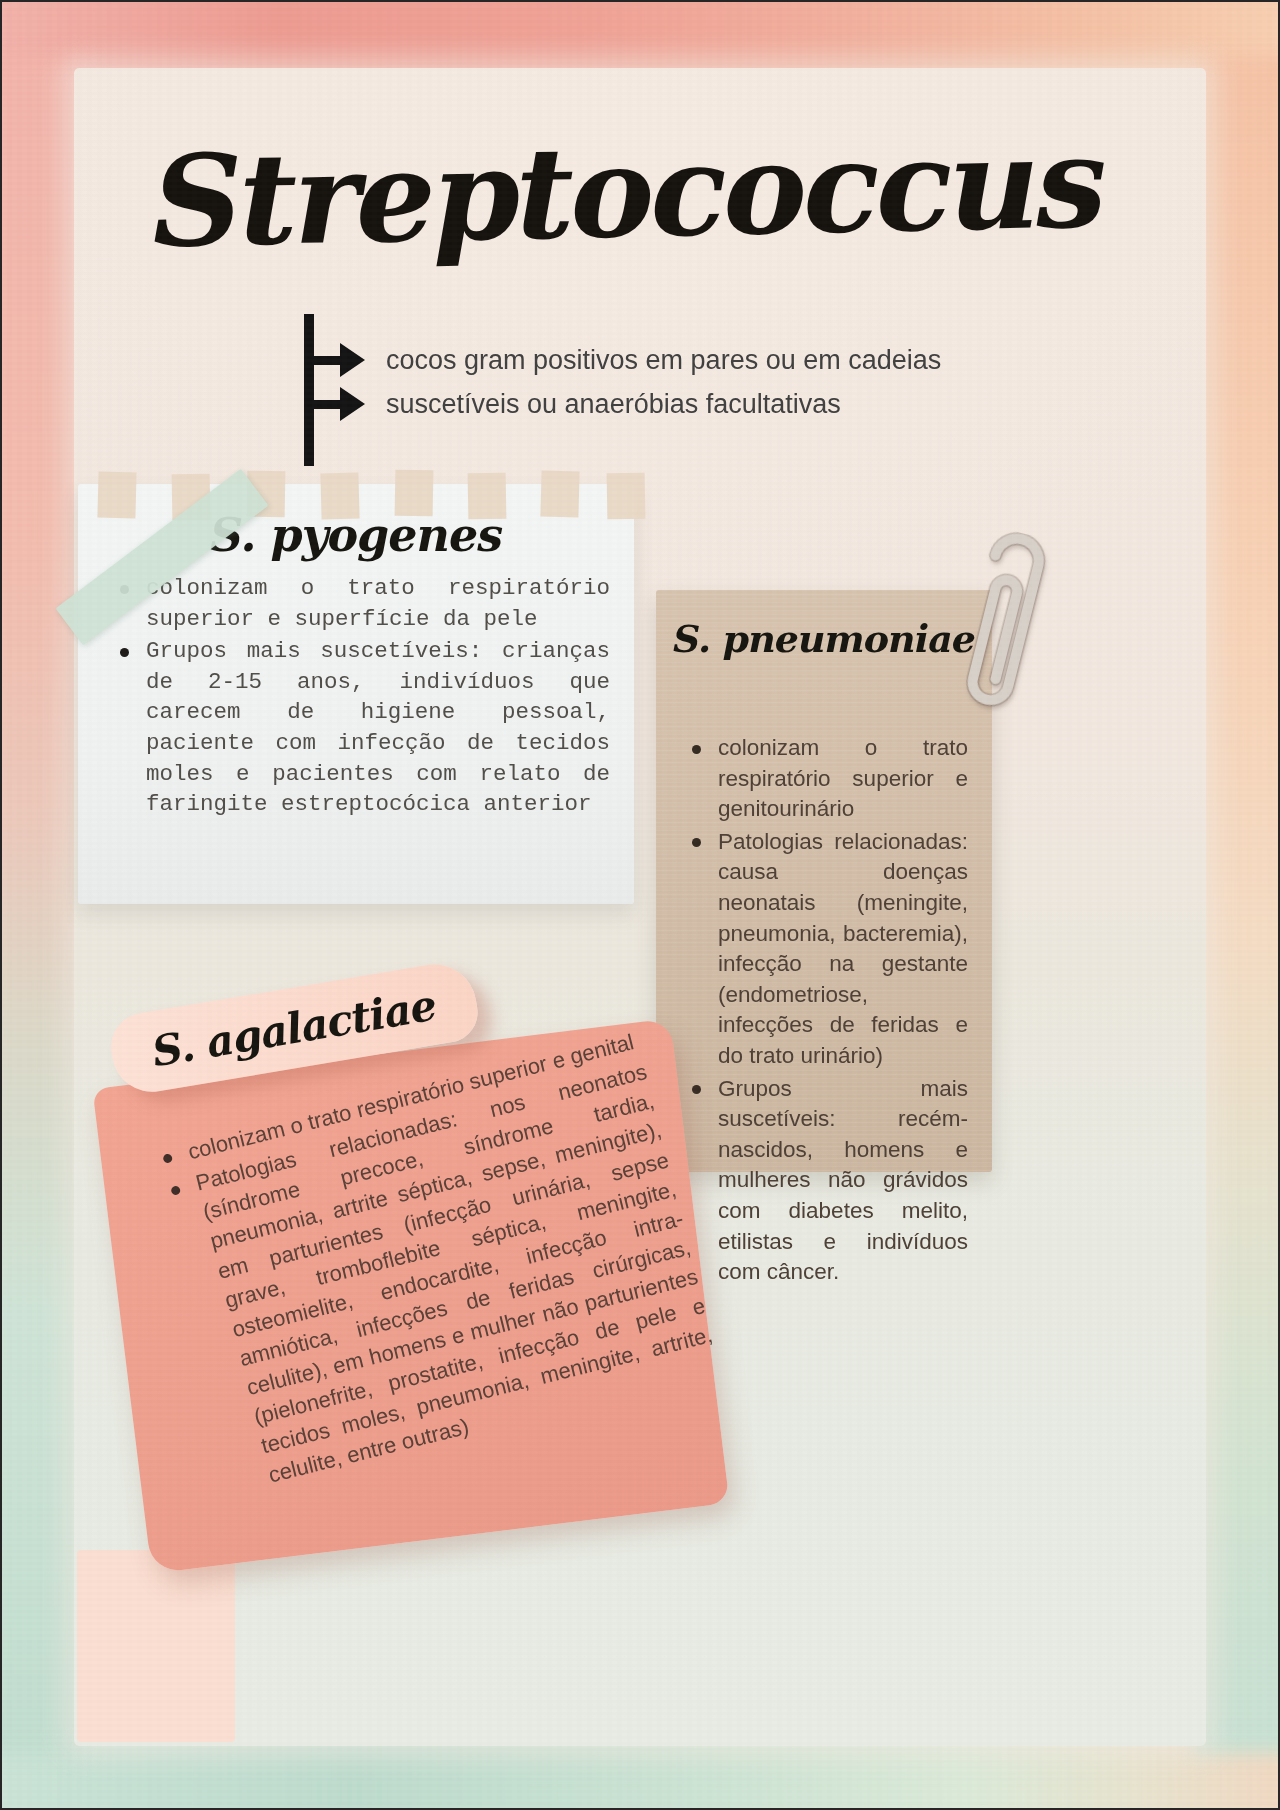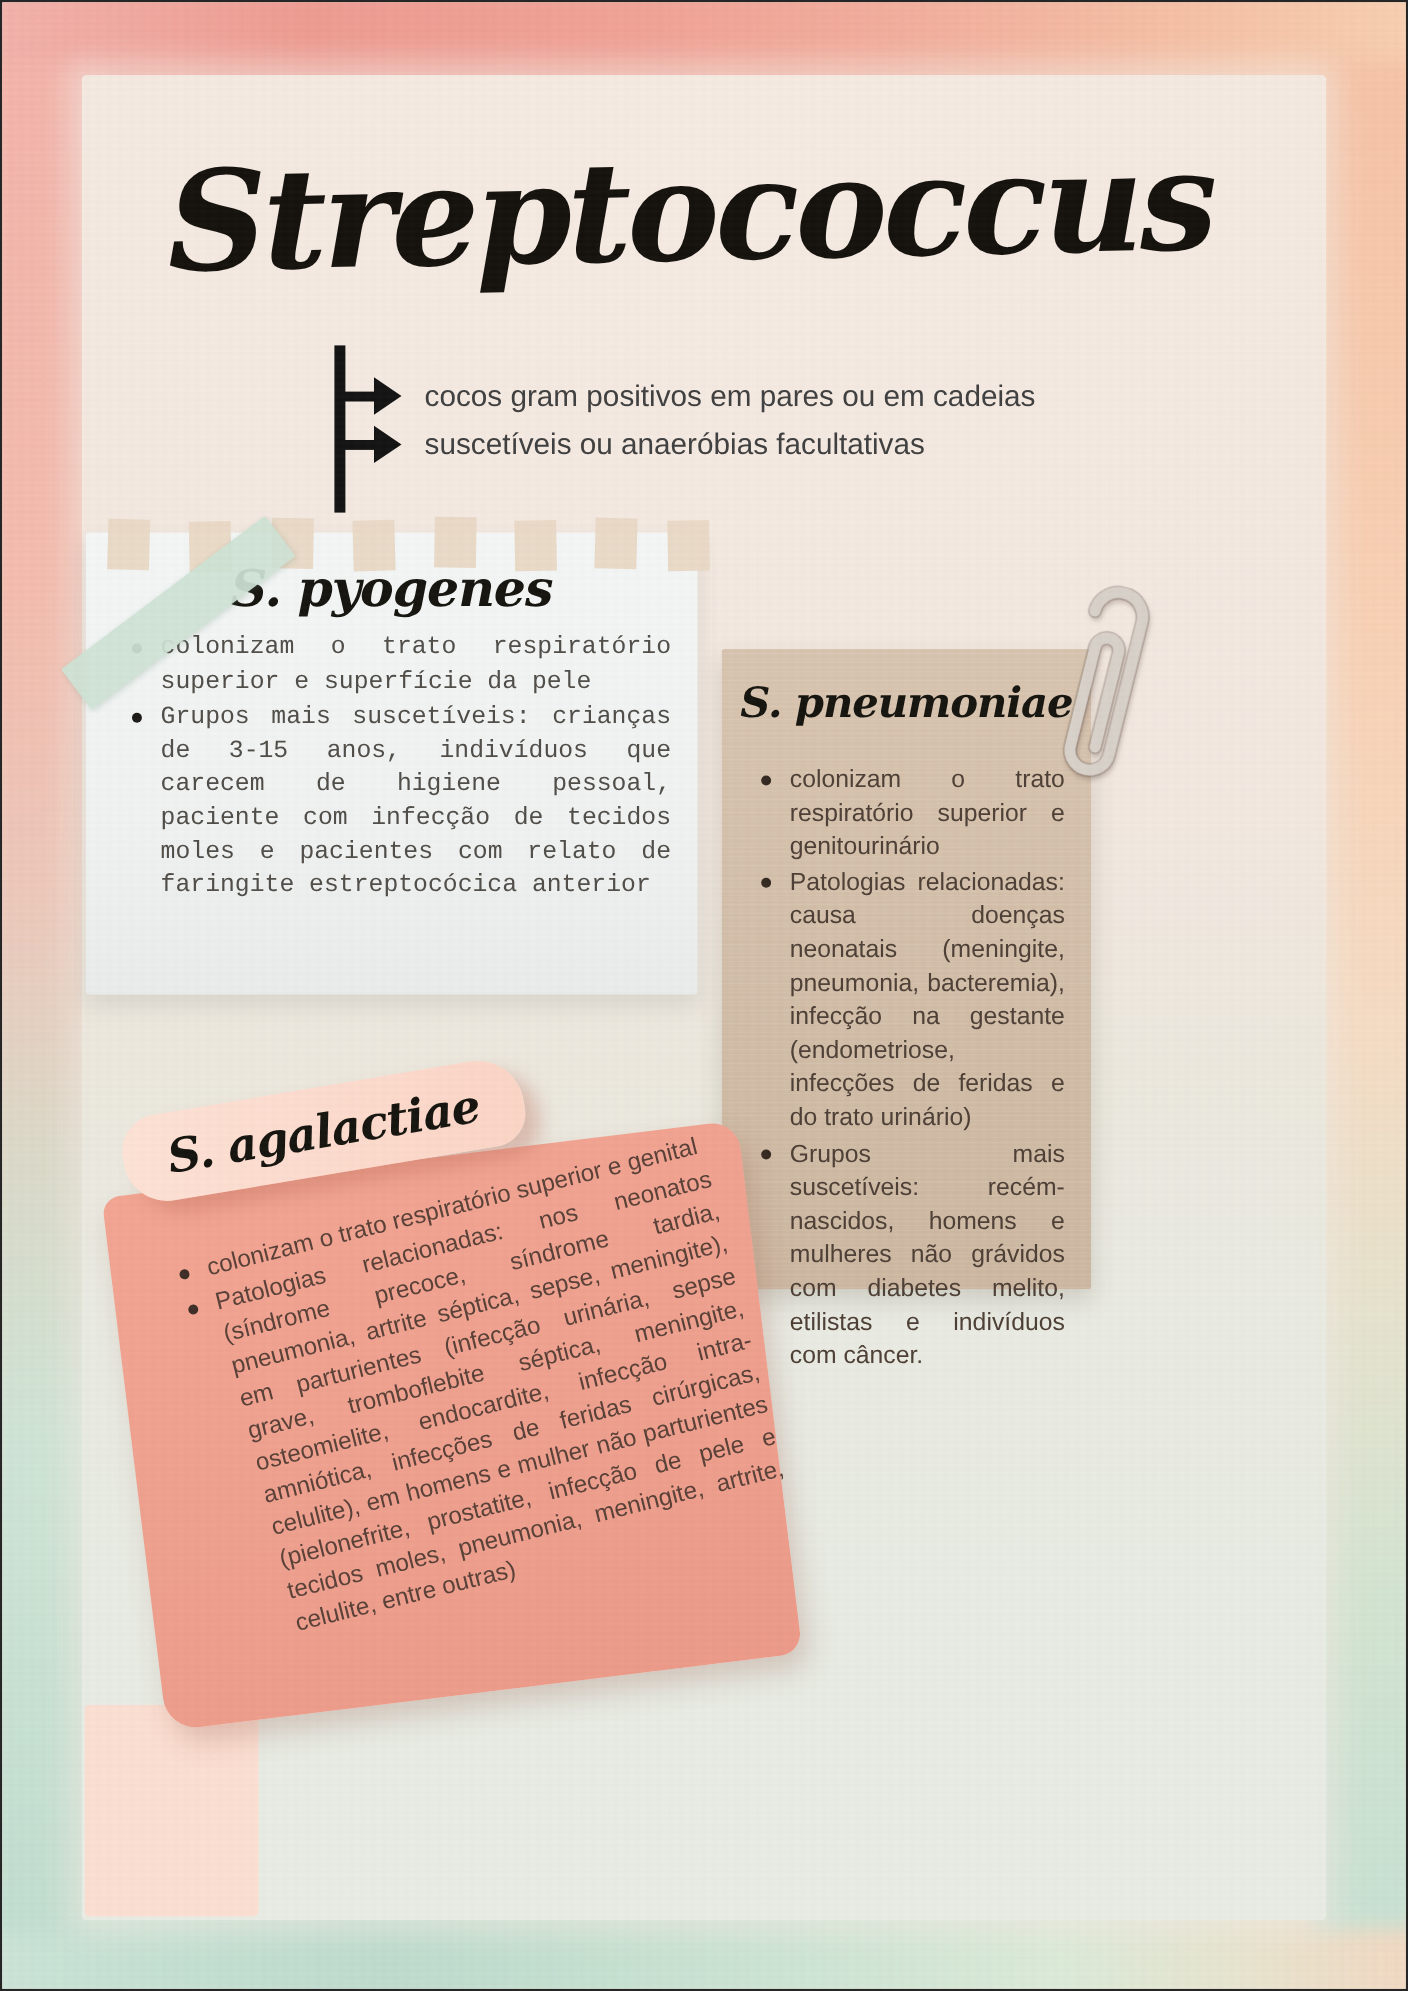--- a/index.html
+++ b/index.html
@@ -63,21 +63,21 @@
   .washi{position:absolute;left:44px;top:532px;width:232px;height:46px;z-index:4;border-radius:2px;
     background:#cfe3d5;opacity:.93;transform:rotate(-37deg);box-shadow:0 2px 6px rgba(100,130,110,.25);}
   
   .pneu{position:absolute;left:654px;top:588px;width:336px;height:582px;z-index:2;border-radius:3px;
     background-color:#d3bda6;
     background-image:
       repeating-linear-gradient(180deg, rgba(255,255,255,.07) 0 1px, rgba(0,0,0,0) 1px 4px),
       linear-gradient(180deg, rgba(255,255,255,.10), rgba(0,0,0,.03));
     box-shadow:0 10px 22px rgba(90,75,60,.18);}
   .pneu .note-heading{margin-top:26px;font-size:38px;}
-  .pneu ul.bullets{margin:32px 24px 0 28px;font-size:22.5px;line-height:1.36;color:#4e4036;}
+  .pneu ul.bullets{margin:72px 24px 0 28px;font-size:22.5px;line-height:1.36;color:#4e4036;}
   .pneu ul.bullets li::before{background:#352a22;}
   .clip{position:absolute;left:938px;top:528px;width:112px;height:212px;z-index:3;
     transform:rotate(14deg);filter:drop-shadow(2px 3px 2px rgba(90,70,60,.28));}
   
   .aga{position:absolute;left:118px;top:1050px;width:582px;height:488px;z-index:5;
     background:linear-gradient(165deg,#f2a592 0%,#efa08f 55%,#ec9a89 100%);
     transform:rotate(-7deg);border-radius:16px 26px 20px 30px;
     box-shadow:6px 14px 24px rgba(150,90,75,.25);}
   .aga-body{position:absolute;left:52px;top:64px;width:498px;transform:rotate(-7deg);transform-origin:0 0;}
   .aga-body ul.bullets{font-size:22px;line-height:1.37;color:#5a4138;}
@@ -121,21 +121,21 @@
   <div class="tape-bit" style="left:319px;top:471px;transform:rotate(-1.5deg)"></div>
   <div class="tape-bit" style="left:393px;top:468px;transform:rotate(1deg)"></div>
   <div class="tape-bit" style="left:466px;top:471px;transform:rotate(-1deg)"></div>
   <div class="tape-bit" style="left:539px;top:469px;transform:rotate(1.5deg)"></div>
   <div class="tape-bit" style="left:605px;top:471px;transform:rotate(-1deg)"></div>
 
   <div class="pyo">
     <div class="note-heading">S. pyogenes</div>
     <ul class="bullets">
       <li>colonizam o trato respiratório superior e superfície da pele</li>
-      <li>Grupos mais suscetíveis: crianças de 3-15 anos, indivíduos que carecem de higiene pessoal, paciente com infecção de tecidos moles e pacientes com relato de faringite estreptocócica anterior</li>
+      <li>Grupos mais suscetíveis: crianças de 2-15 anos, indivíduos que carecem de higiene pessoal, paciente com infecção de tecidos moles e pacientes com relato de faringite estreptocócica anterior</li>
     </ul>
   </div>
   <div class="washi"></div>
 
   <div class="pneu">
     <div class="note-heading">S. pneumoniae</div>
     <ul class="bullets">
       <li>colonizam o trato respiratório superior e genitourinário</li>
       <li>Patologias relacionadas: causa doenças neonatais (meningite, pneumonia, bacteremia), infecção na gestante (endometriose, infecções de feridas e do trato urinário)</li>
       <li>Grupos mais suscetíveis: recém-nascidos, homens e mulheres não grávidos com diabetes melito, etilistas e indivíduos com câncer.</li>

